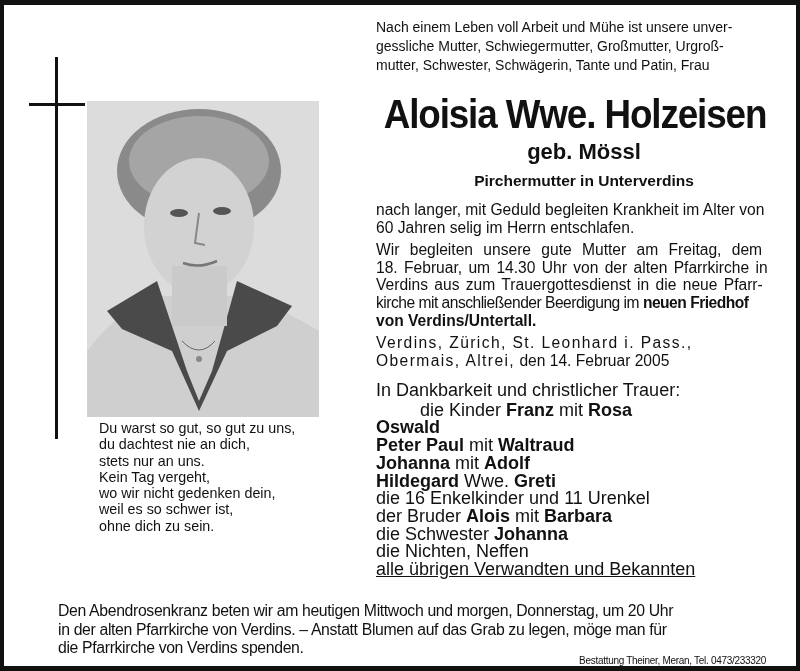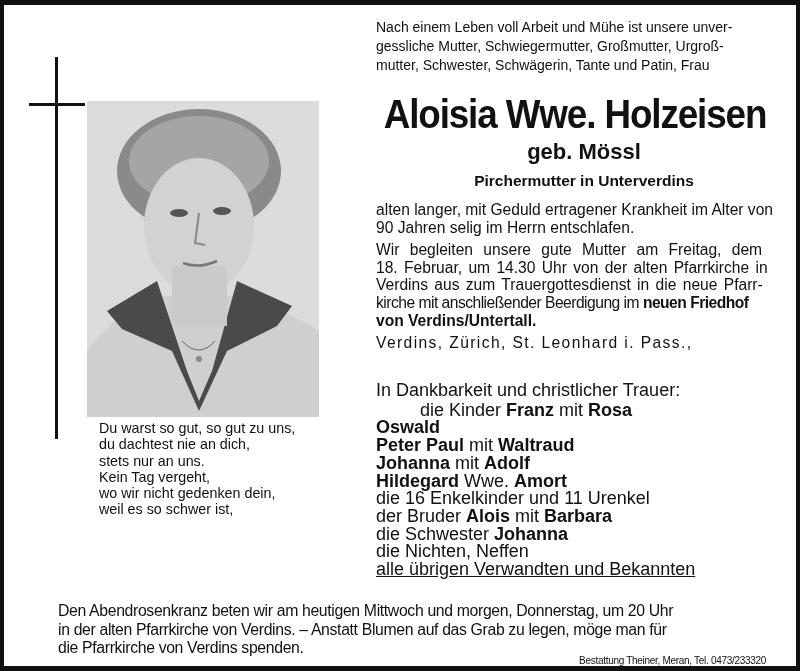--- a/index.html
+++ b/index.html
@@ -54,57 +54,62 @@
     </svg>
   </div>
 
   <div class="poem">
     <div>Du warst so gut, so gut zu uns,</div>
     <div>du dachtest nie an dich,</div>
     <div>stets nur an uns.</div>
     <div>Kein Tag vergeht,</div>
     <div>wo wir nicht gedenken dein,</div>
     <div>weil es so schwer ist,</div>
+    <div>ohne dich zu sein.</div>
   </div>
 
   <div class="intro">
     <div>Nach einem Leben voll Arbeit und Mühe ist unsere unver-</div>
     <div>gessliche Mutter, Schwiegermutter, Großmutter, Urgroß-</div>
     <div>mutter, Schwester, Schwägerin, Tante und Patin, Frau</div>
   </div>
 
   <div class="name">Aloisia Wwe. Holzeisen</div>
   <div class="maiden">geb. Mössl</div>
   <div class="title">Pirchermutter in Unterverdins</div>
 
   <div class="body">
-    <div class="line left">alten langer, mit Geduld ertragener Krankheit im Alter von</div>
-    <div class="line left">90 Jahren selig im Herrn entschlafen.</div>
+    <div class="line left">nach langer, mit Geduld begleiten Krankheit im Alter von</div>
+    <div class="line left">60 Jahren selig im Herrn entschlafen.</div>
     <div class="gap"></div>
     <div class="line" style="word-spacing:6px;text-align:right;">Wir begleiten unsere gute Mutter am Freitag, dem</div>
     <div class="line left" style="word-spacing:2px;">18. Februar, um 14.30 Uhr von der alten Pfarrkirche in</div>
     <div class="line left" style="word-spacing:2px;">Verdins aus zum Trauergottesdienst in die neue Pfarr-</div>
     <div class="line left" style="letter-spacing:-0.5px;">
       <span style="white-space:pre;">kirche mit anschließender Beerdigung im </span>
         <b>neuen Friedhof</b>
     </div>
     <div class="line left">
       <b>von Verdins/Untertall.</b>
     </div>
     <div class="gap"></div>
     <div class="line left spaced">Verdins, Zürich, St. Leonhard i. Pass.,</div>
+    <div class="line left">
+      <span class="spaced">Obermais, Altrei,</span>
+        <span style="white-space:pre;"> den 14. Februar 2005</span>
+    </div>
   </div>
 
   <div class="family">
     <div style="margin-bottom:2px;">In Dankbarkeit und christlicher Trauer:</div>
     <div><span style="white-space:pre;margin-left:44px;">die Kinder </span><b>Franz</b><span style="white-space:pre;"> mit </span><b>Rosa</b></div>
     <div><span style="white-space:pre;"></span><b>Oswald</b><span style="white-space:pre;"></span><b></b></div>
     <div><span style="white-space:pre;"></span><b>Peter Paul</b><span style="white-space:pre;"> mit </span><b>Waltraud</b></div>
     <div><span style="white-space:pre;"></span><b>Johanna</b><span style="white-space:pre;"> mit </span><b>Adolf</b></div>
-    <div><span style="white-space:pre;"></span><b>Hildegard</b><span style="white-space:pre;"> Wwe. </span><b>Amort</b></div>
+    <div><span style="white-space:pre;"></span><b>Hildegard</b><span style="white-space:pre;"> Wwe. </span><b>Greti</b></div>
     <div><span style="white-space:pre;">die 16 Enkelkinder und 11 Urenkel</span><b></b><span style="white-space:pre;"></span><b></b></div>
     <div><span style="white-space:pre;">der Bruder </span><b>Alois</b><span style="white-space:pre;"> mit </span><b>Barbara</b></div>
     <div><span style="white-space:pre;margin-top:40px;">die Schwester </span><b>Johanna</b><span style="white-space:pre;"></span><b></b></div>
     <div><span style="white-space:pre;">die Nichten, Neffen</span><b></b><span style="white-space:pre;"></span><b></b></div>
     <div><span style="white-space:pre;text-decoration:underline;">alle übrigen Verwandten und Bekannten</span><b></b><span style="white-space:pre;"></span><b></b></div>
   </div>
 
   <div class="footer">
     <div>Den Abendrosenkranz beten wir am heutigen Mittwoch und morgen, Donnerstag, um 20 Uhr</div>
     <div>in der alten Pfarrkirche von Verdins. – Anstatt Blumen auf das Grab zu legen, möge man für</div>

